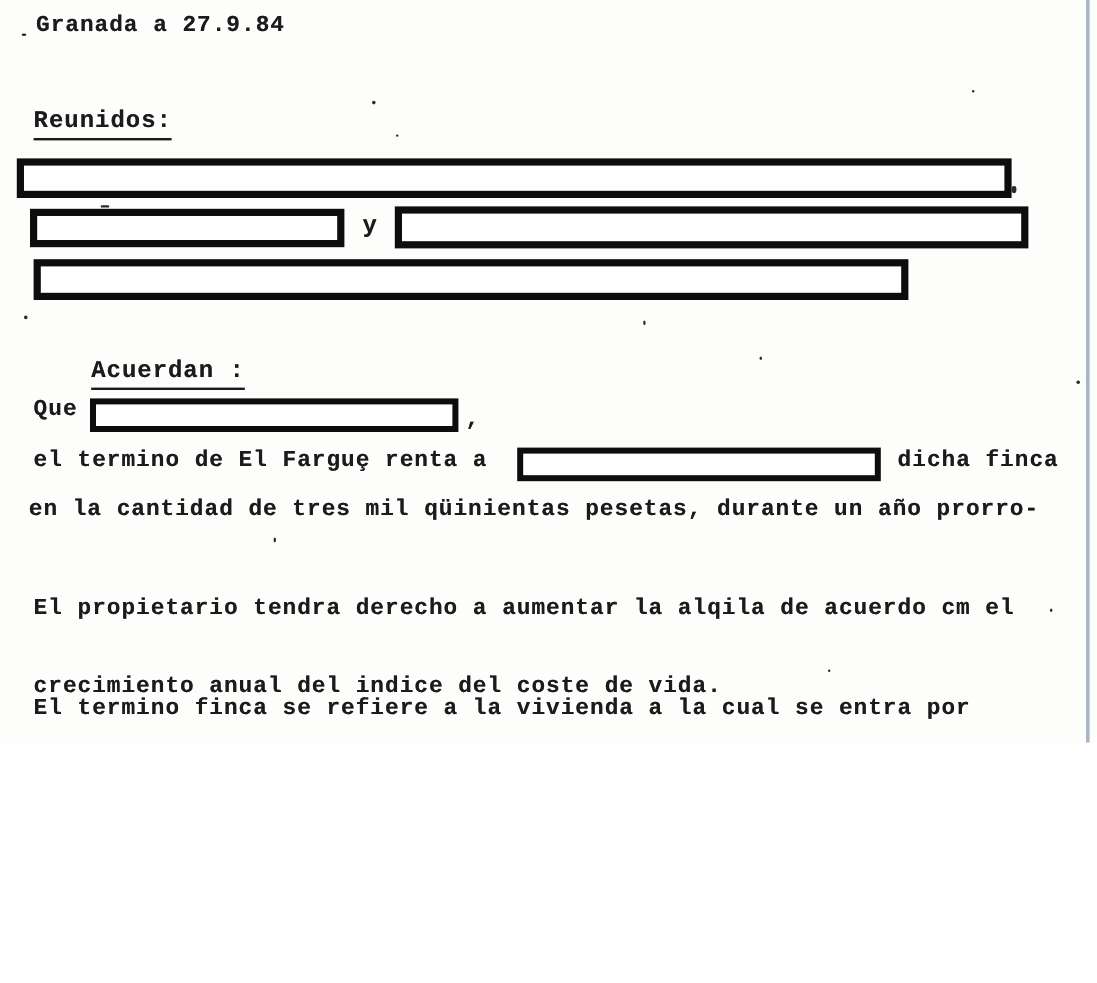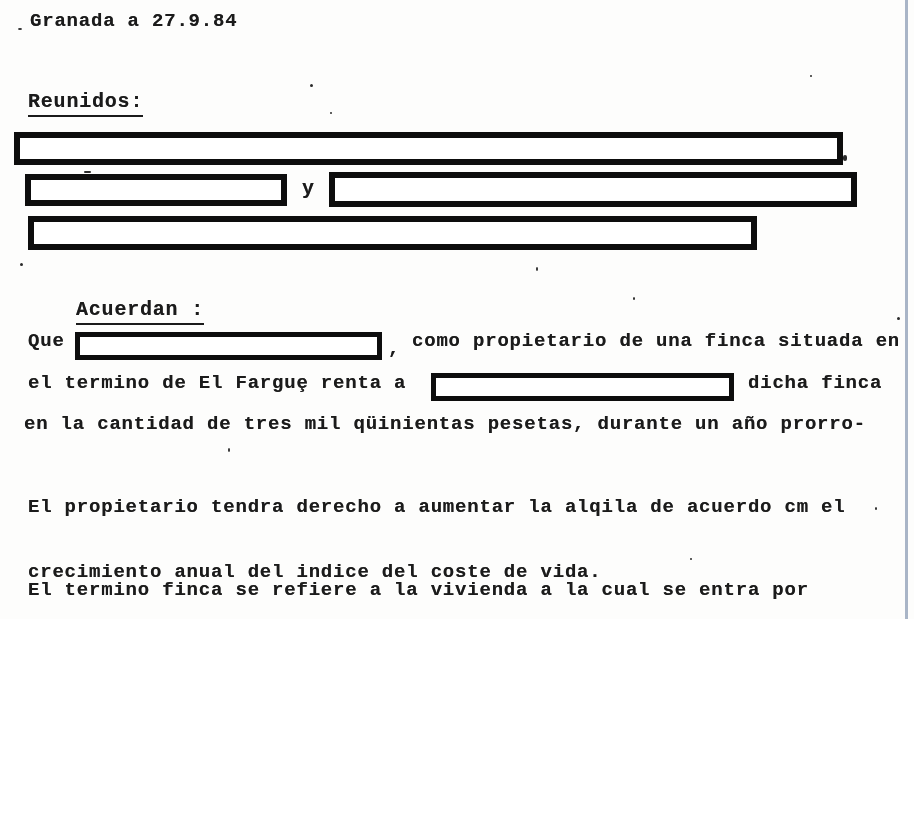--- a/index.html
+++ b/index.html
@@ -64,21 +64,20 @@
   <div class="rbox" style="left:25px;top:174px;width:262px;height:32px;"></div>
   <div class="t" style="left:302px;top:177px;font-size:20px;">y</div>
   <div class="rbox" style="left:329px;top:172px;width:528px;height:35px;"></div>
   <div class="rbox" style="left:28px;top:216px;width:729px;height:34px;"></div>
 
   <div class="t heading" style="left:28px;top:298px;margin-left:48px;">Acuerdan :</div>
 
   <div class="t" style="left:28px;top:330px;">Que</div>
   <div class="rbox thin" style="left:75px;top:332px;width:307px;height:28px;"></div>
   <div class="t" style="left:388px;top:338px;">,</div>
-  <div class="t" style="left:412px;top:330px;">como propietario de una finca situada en</div>
 
   <div class="t" style="left:28px;top:372px;">el termino de El Farguȩ renta a</div>
   <div class="rbox thin" style="left:431px;top:373px;width:303px;height:28px;"></div>
   <div class="t" style="left:748px;top:372px;">dicha finca</div>
 
   <div class="t" style="left:24px;top:413px;">en la cantidad de tres mil qüinientas pesetas, durante un año prorro-</div>
   <div class="t" style="left:28px;top:496px;">El propietario tendra derecho a aumentar la alqila de acuerdo cm el</div>
   <div class="t" style="left:28px;top:538px;margin-top:23px;">crecimiento anual del indice del coste de vida.</div>
   <div class="t" style="left:28px;top:579px;">El termino finca se refiere a la vivienda a la cual se entra por</div>
 

